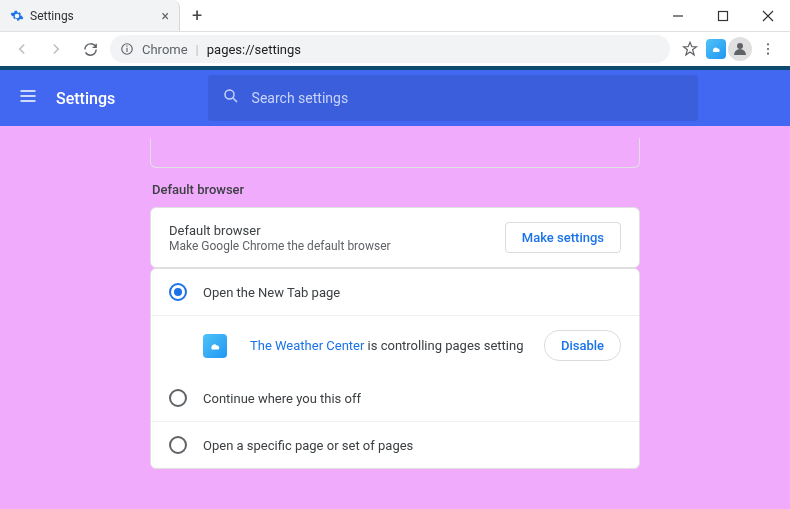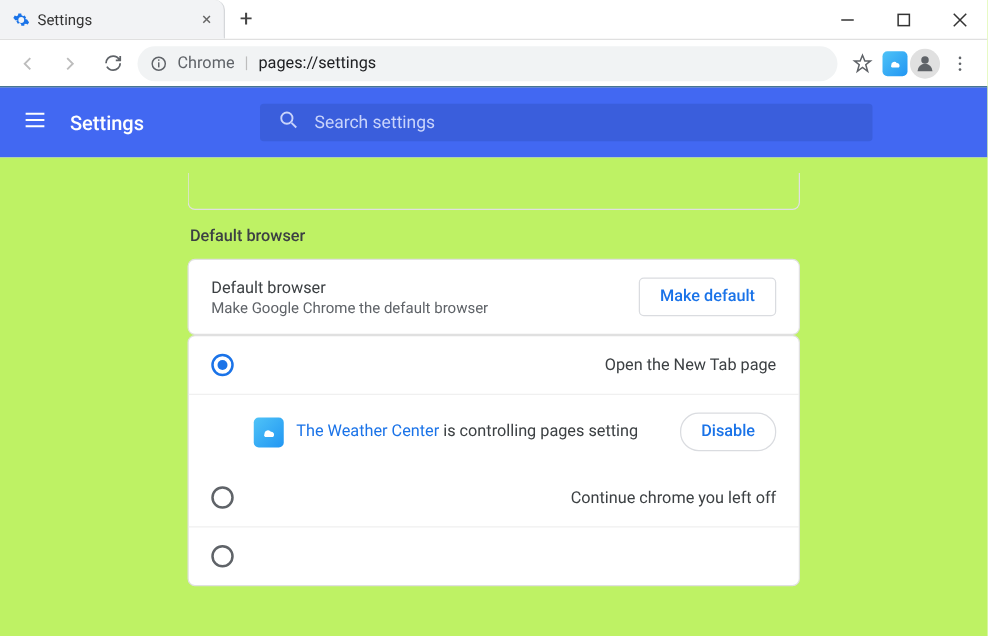--- a/index.html
+++ b/index.html
@@ -9,63 +9,63 @@
 .titlebar { height: 32px; background: #fff; display: flex; align-items: stretch; border-bottom: 1px solid #e0e0e0; }
 .tab { display: flex; align-items: center; gap: 6px; padding: 0 10px; width: 180px; background: #f2f3f5; border-right: 1px solid #d5d7da; border-top-right-radius: 8px; font-size: 12px; color: #333; position: relative; }
 .tab .gear { width: 14px; height: 14px; }
 .tab .close { margin-left: auto; font-size: 14px; color: #666; }
 .newtab { width: 34px; display: flex; align-items: center; justify-content: center; color: #444; font-size: 18px; }
 .win-controls { margin-left: auto; display: flex; align-items: center; }
 .win-btn { width: 45px; height: 32px; display: flex; align-items: center; justify-content: center; font-size: 12px; color: #333; }
 .win-btn svg { width: 12px; height: 12px; }
 
 
-.toolbar { height: 38px; background: #fff; display: flex; align-items: center; padding: 0 8px; gap: 6px; border-bottom: 1px solid #0c4a6e; }
+.toolbar { height: 38px; background: #fff; display: flex; align-items: center; padding: 0 8px; gap: 6px; border-bottom: 4px solid #0c4a6e; }
 .nav-icon { width: 28px; height: 28px; display: flex; align-items: center; justify-content: center; color: #5f6368; border-radius: 50%; }
 .nav-icon.disabled { color: #bdbdbd; }
 .omnibox { flex: 1; height: 28px; background: #f1f3f4; border-radius: 14px; display: flex; align-items: center; padding: 0 10px; gap: 8px; font-size: 13px; color: #5f6368; }
 .omnibox .origin { color: #5f6368; }
 .omnibox .sep { color: #bdbdbd; }
 .omnibox .path { color: #202124; }
 .toolbar-right { display: flex; align-items: center; gap: 2px; }
 .star { width: 28px; height: 28px; display:flex; align-items:center; justify-content:center; color:#5f6368; }
 .ext-icon { width: 20px; height: 20px; border-radius: 4px; background: linear-gradient(135deg,#4fc3f7,#2196f3); display:flex; align-items:center; justify-content:center; color:#fff; font-size:11px; }
 .avatar { width: 24px; height: 24px; border-radius: 50%; background:#e0e0e0; display:flex; align-items:center; justify-content:center; }
 .kebab { width: 28px; height: 28px; display:flex; align-items:center; justify-content:center; color:#5f6368; }
 
 
 .blue-header { height: 56px; background: #4268f2; display: flex; align-items: center; padding: 0 18px; gap: 18px; }
 .hamburger { color: #fff; }
 .settings-title { color: #fff; font-size: 16px; font-weight: 500; }
-.search-wrap { flex: 1; max-width: 490px; margin: 0 auto; height: 30px; background: #3a5edc; border-radius: 3px; display: flex; align-items: center; padding: 0 14px; gap: 12px; }
+.search-wrap { flex: 1; max-width: 490px; margin: 0 auto; height: 46px; background: #3a5edc; border-radius: 3px; display: flex; align-items: center; padding: 0 14px; gap: 12px; }
 .search-wrap input { flex:1; background: transparent; border: none; outline: none; color: #fff; font-size: 14px; }
 .search-wrap input::placeholder { color: #c9d4fb; }
 .search-wrap .sicon { color: #c9d4fb; }
 
 
-.content { padding: 12px 0 20px; height: calc(509px - 32px - 38px - 56px); overflow-y: auto; background: #bef264; position: relative; }
+.content { padding: 12px 0 20px; height: calc(509px - 32px - 38px - 56px); overflow-y: auto; background: #f0abfc; position: relative; }
 .content::-webkit-scrollbar { width: 14px; }
 .content::-webkit-scrollbar-thumb { background:#c1c1c1; border-radius:7px; border:3px solid #fff; }
 .card-col { width: 490px; margin: 0 auto; }
 .ghost-card { height: 30px; border: 1px solid #e0e0e0; border-top: none; border-radius: 0 0 6px 6px; margin-bottom: 14px; }
 .section-title { font-size: 13px; color: #3c4043; margin: 10px 0 10px 2px; font-weight: 500; }
 .card { border: 1px solid #e0e0e0; border-radius: 6px; background: #fff; }
 .card-row { display: flex; align-items: center; justify-content: space-between; padding: 14px 18px; }
 .row-main { font-size: 13px; color: #3c4043; }
 .row-sub { font-size: 12px; color: #5f6368; margin-top: 1px; }
 .btn-outline { border: 1px solid #dadce0; background: #fff; color: #1a73e8; font-size: 13px; font-weight: 500; padding: 7px 16px; border-radius: 4px; cursor: pointer; }
 
-.radio-row { display: flex; align-items: center; gap: 16px; padding: 14px 18px; font-size: 13px; color: #3c4043; justify-content: space-between; }
+.radio-row { display: flex; align-items: center; gap: 16px; padding: 14px 18px; font-size: 13px; color: #3c4043; }
 .radio-row + .radio-row, .ext-row { border-top: 1px solid #f0f0f0; }
 .radio { width:18px; height:18px; border:2px solid #5f6368; border-radius:50%; position:relative; flex-shrink:0; }
 .radio.selected { border-color:#1a73e8; }
 .radio.selected::after { content:""; position:absolute; inset:3px; background:#1a73e8; border-radius:50%; }
 .ext-row { display:flex; align-items:center; gap:10px; padding: 14px 18px 14px 52px; font-size:13px; color:#3c4043; }
 .ext-row .ext-badge { width:24px; height:24px; border-radius:4px; background:linear-gradient(135deg,#4fc3f7,#2196f3); display:flex; align-items:center; justify-content:center; color:#fff; font-size:12px; }
-.ext-row .ext-link { color:#1a73e8; }
+.ext-row .ext-link { color:#1a73e8;margin-left:13px; }
 .ext-row .btn-outline { margin-left:auto;border-radius:15px; }
 </style>
 </head>
 <body>
 
 <div class="titlebar">
   <div class="tab">
     <span class="gear">
       <svg viewBox="0 0 24 24" fill="#1a73e8">
           <path d="M12 8a4 4 0 100 8 4 4 0 000-8zm9 4a7 7 0 01-.1 1.2l2 1.6-2 3.4-2.4-1a7 7 0 01-2 .1l-.4 2.6h-4l-.4-2.6a7 7 0 01-2-1.1l-2.4 1-2-3.4 2-1.6A7 7 0 013 12a7 7 0 01.1-1.2l-2-1.6 2-3.4 2.4 1a7 7 0 012-1.1L8 3h4l.4 2.6a7 7 0 012 1.1l2.4-1 2 3.4-2 1.6A7 7 0 0121 12z"></path>
@@ -166,21 +166,21 @@
   <div class="card-col">
     <div class="ghost-card"></div>
 
     <div class="section-title">Default browser</div>
     <div class="card">
       <div class="card-row">
         <div>
           <div class="row-main">Default browser</div>
           <div class="row-sub">Make Google Chrome the default browser</div>
         </div>
-        <button class="btn-outline">Make default</button>
+        <button class="btn-outline">Make settings</button>
       </div>
     </div>
 
     <div class="card">
       <div class="radio-row">
         <span class="radio selected"></span>
         <span>Open the New Tab page</span>
       </div>
       <div class="ext-row">
         <span class="ext-badge">
@@ -188,21 +188,22 @@
               <path d="M6 14a5 5 0 019-3 4 4 0 013 7H7a3 3 0 01-1-4z"></path>
             </svg>
           </span>
         <span>
           <span class="ext-link">The Weather Center</span><span> is controlling pages setting</span>
         </span>
         <button class="btn-outline">Disable</button>
       </div>
       <div class="radio-row">
         <span class="radio"></span>
-        <span>Continue chrome you left off</span>
+        <span>Continue where you this off</span>
       </div>
       <div class="radio-row">
         <span class="radio"></span>
+        <span>Open a specific page or set of pages</span>
       </div>
     </div>
 
   </div>
 </div>
 
 </body></html>

